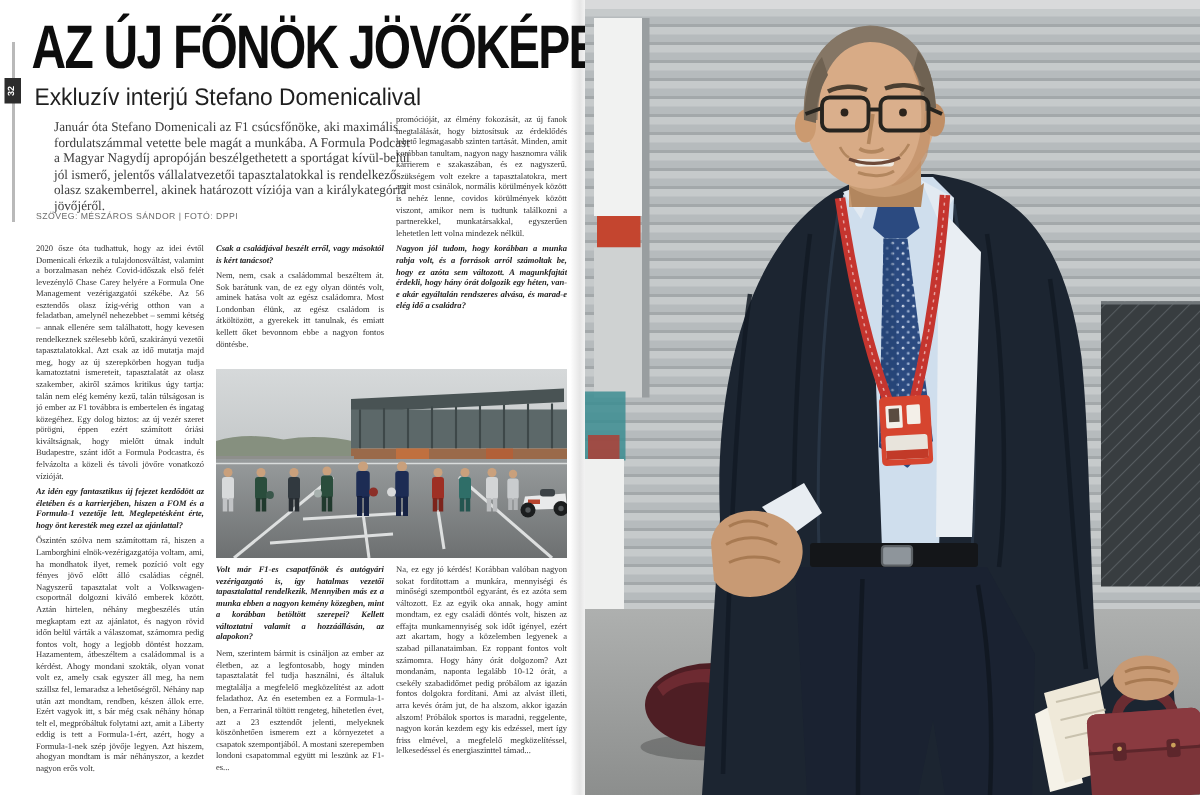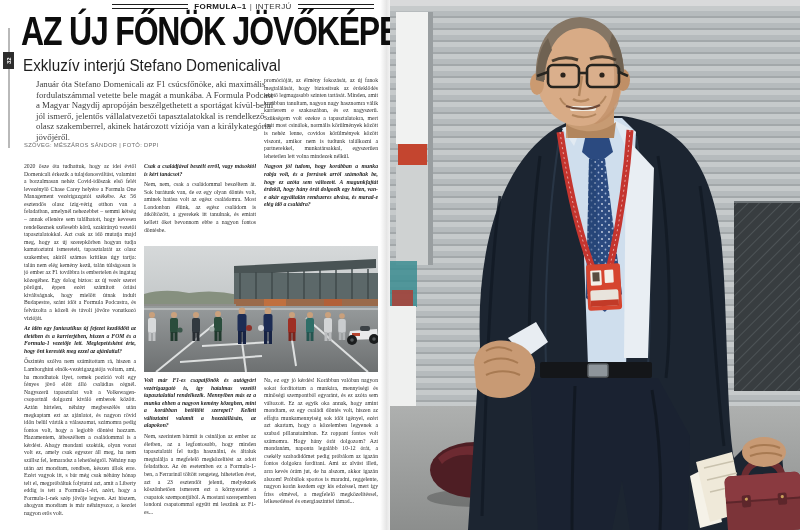--- a/index.html
+++ b/index.html
@@ -48,25 +48,20 @@
   .main-photo{position:absolute;left:0;top:6px;width:410px;height:524px;}
   .main-photo svg{display:block;}
 </style>
 </head>
 <body>
 
 <div class="spread">
 
   <div class="page-left">
 
-    <div class="kicker">
-      <span class="rule"></span>
-      <span class="kicker-text"><span class="sec">FORMULA–1</span><span class="sep">|</span><span class="cat">INTERJÚ</span></span>
-      <span class="rule"></span>
-    </div>
 
     <div class="edge-line"></div>
     <div class="page-tab left">32</div>
 
     <h1>AZ ÚJ FŐNÖK JÖVŐKÉPE</h1>
     <h2>Exkluzív interjú Stefano Domenicalival</h2>
     <p class="lead">Január óta Stefano Domenicali az F1 csúcsfőnöke, aki maximális fordulatszámmal vetette bele magát a munkába. A Formula Podcast a Magyar Nagydíj apropóján beszélgethetett a sportágat kívül-belül jól ismerő, jelentős vállalatvezetői tapasztalatokkal is rendelkező olasz szakemberrel, akinek határozott víziója van a királykategória jövőjéről.</p>
     <div class="byline">SZÖVEG: MÉSZÁROS SÁNDOR | FOTÓ: DPPI</div>
 
     <div class="col col1">

